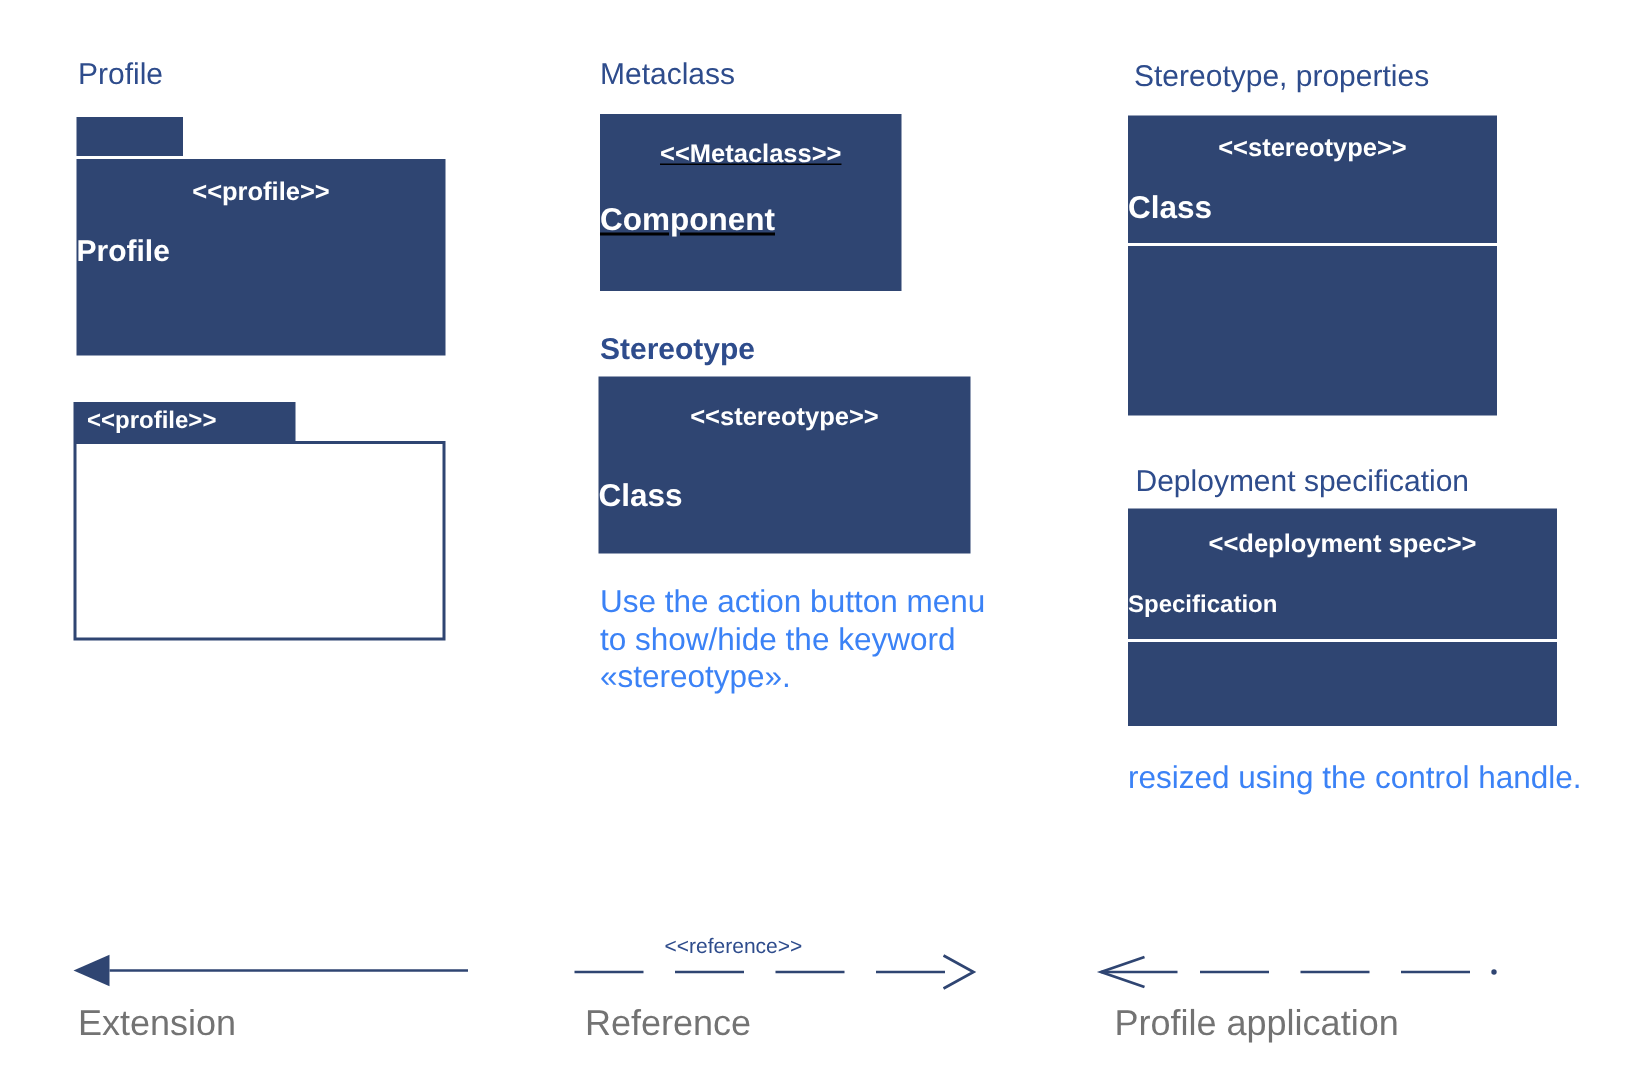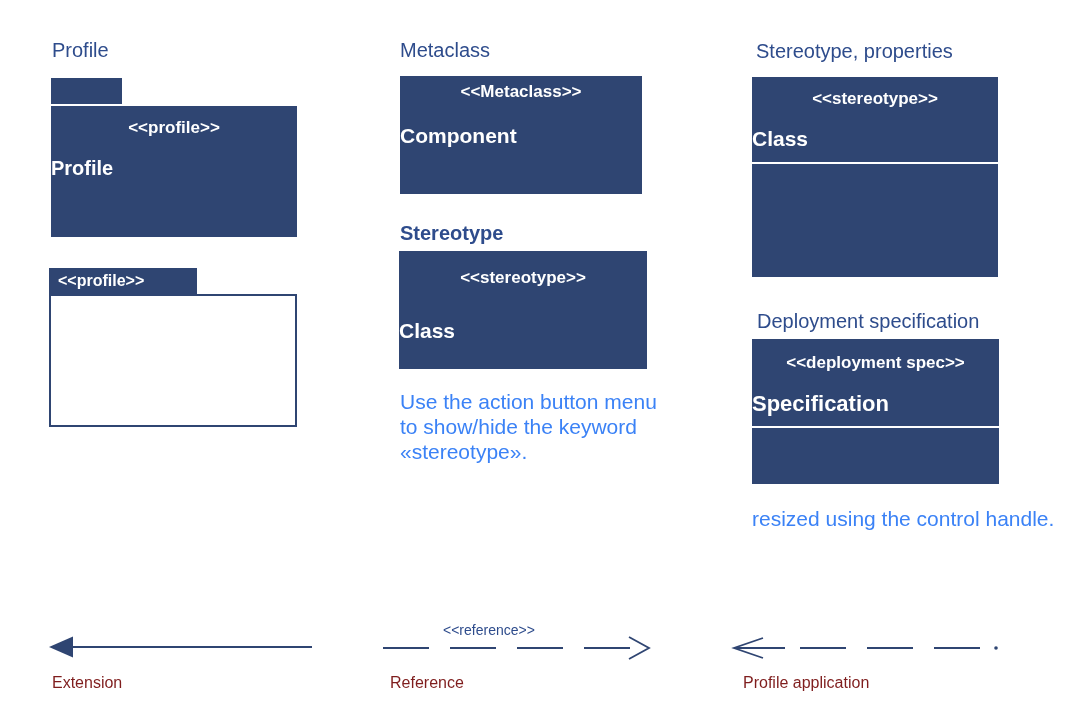--- a/index.html
+++ b/index.html
@@ -18,58 +18,58 @@
     color:#ffffff; text-align:center; white-space:nowrap;
   }
   .shape-name {
     display:block; font-size:21px; line-height:26px; font-weight:bold;
     color:#ffffff; white-space:nowrap;
   }
   .note {
     font-size:21px; line-height:25px; color:#3b82f6; white-space:nowrap;
   }
   .bottom-label {
-    font-size:16px; line-height:26px; color:#7f1d1d; white-space:nowrap;text-align:center;
+    font-size:24px; line-height:26px; color:#737373; white-space:nowrap;text-align:center;
   }
   .kw-label {
     font-size:14px; line-height:22px; color:#2E4C8C; white-space:nowrap;
   }
   .divider { height:2px; background:#ffffff; }
 
   
   #t-profile   { left:52px;  top:38px; }
   #f1-tab      { left:51px;  top:78px;  width:71px;  height:26px; }
   #f1-body     { left:51px;  top:106px; width:246px; height:131px; padding-top:11px; }
   #f1-body .shape-kw { margin-bottom:16px; }
   #f2-tab      { left:49px;  top:268px; width:148px; height:26px;
                  font-size:16px; line-height:26px; font-weight:bold;
                  color:#ffffff; padding-left:9px; }
   #f2-body     { left:49px;  top:294px; width:248px; height:133px;
                  background:#ffffff; border:2px solid #2F4572; }
 
   
   #t-metaclass { left:400px; top:38px; }
-  #b-meta      { left:400px; top:76px;  width:242px; height:118px; padding-top:5px; }
+  #b-meta      { left:400px; top:76px;  width:201px; height:118px; padding-top:16px;text-decoration:underline; }
   #b-meta .shape-kw { margin-bottom:20px; }
   #t-stereo    { left:400px; top:221px;font-weight:bold; }
   #b-stereo    { left:399px; top:251px; width:248px; height:118px; padding-top:16px; }
   #b-stereo .shape-kw { margin-bottom:29px; }
   #note-stereo { left:400px; top:389px; }
 
   
   #t-sp        { left:756px; top:39px; }
   #b-sp        { left:752px; top:77px;  width:246px; height:200px; }
   #b-sp .comp1 { height:85px; padding-top:11px; }
   #b-sp .comp1 .shape-kw { margin-bottom:16px; }
   #b-sp .comp2 { height:113px; }
   #t-dep       { left:757px; top:309px; }
-  #b-dep       { left:752px; top:339px; width:247px; height:145px;border-radius:26px; }
+  #b-dep       { left:752px; top:339px; width:286px; height:145px;border-radius:26px; }
   #b-dep .comp1 { height:87px; padding-top:13px; }
   #b-dep .comp1 .shape-kw { margin-bottom:17px; }
-  #b-dep .comp1 .shape-name { font-size:22px; }
+  #b-dep .comp1 .shape-name { font-size:16px; }
   #b-dep .comp2 { height:56px; }
   #note-dep    { left:752px; top:506px; }
 
   
   #ext-arrow   { left:45px;  top:630px; }
   #l-ext       { left:52px;  top:670px; }
   #ref-kw      { left:443px; top:619px; }
   #ref-arrow   { left:380px; top:634px; }
   #l-ref       { left:390px; top:670px; }
   #pa-arrow    { left:730px; top:634px; }

